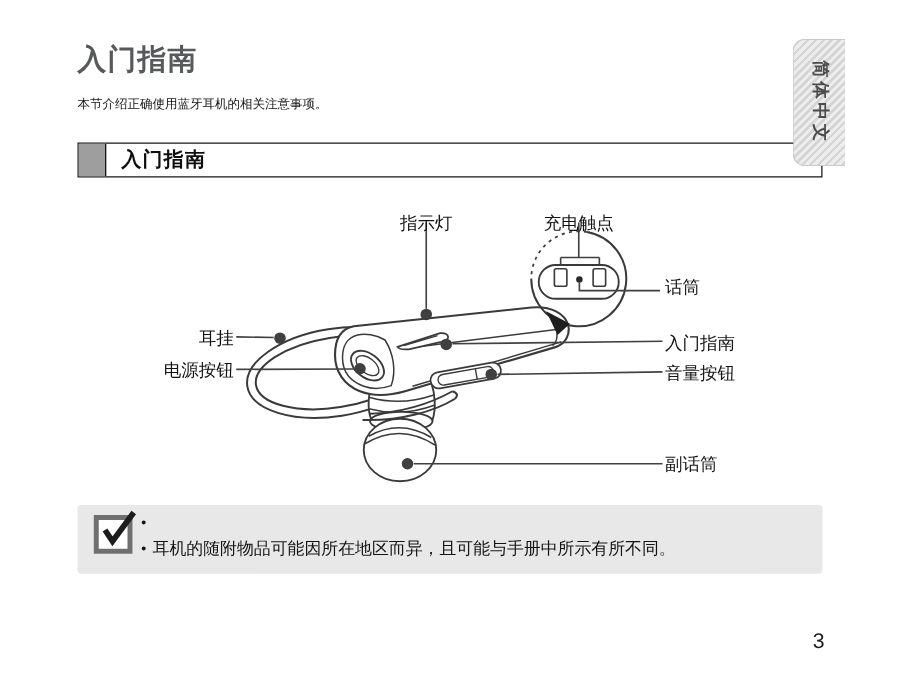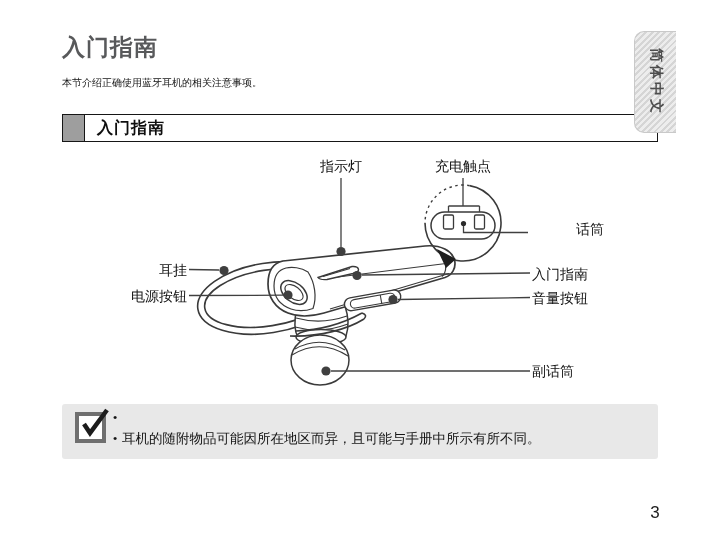--- a/index.html
+++ b/index.html
@@ -31,21 +31,21 @@
     background:repeating-linear-gradient(135deg,#ededed 0px,#ededed 2.5px,#d5d5d5 2.5px,#d5d5d5 4.5px);
     box-sizing:border-box;
   }
   #lang-tab .vtxt{
     position:absolute;left:50%;top:50%;transform:translate(-50%,-50%) rotate(90deg);
     white-space:nowrap;font-family:"Liberation Sans","DejaVu Sans",sans-serif;
     font-size:14px;font-weight:bold;color:#4d4d4d;letter-spacing:3px;
   }
   
   .dlabel{font-size:14px;color:#111;white-space:nowrap;}
-  .dlabel.center{transform:translateX(-50%);}
+  .dlabel.center{transform:translateX(-50%);margin-top:12px;}
   .dlabel.rightalign{width:80px;text-align:right;}
   
   #note-box{
     left:62px;top:404px;width:596px;height:55px;background:#e8e8e8;border-radius:3px;
   }
   #note-check{
     left:75px;top:412px;width:23px;height:23px;background:#fff;
     border:4px solid #6f6f6f;box-sizing:content-box;
   }
   #note-check svg{position:absolute;left:-2px;top:-8px;overflow:visible;}
@@ -150,21 +150,21 @@
       <circle cx="224" cy="270.5" r="4.6"></circle>
       <circle cx="288" cy="295" r="4.6"></circle>
       <circle cx="357" cy="275.5" r="4.6"></circle>
       <circle cx="393" cy="299.5" r="4.6"></circle>
       <circle cx="326" cy="371" r="4.6"></circle>
     </g>
   </svg>
 
   <div class="abs dlabel center" style="left:341px;top:158px;">指示灯</div>
   <div class="abs dlabel center" style="left:463px;top:158px;">充电触点</div>
-  <div class="abs dlabel" style="left:532px;top:221px;margin-left:44px;">话筒</div>
+  <div class="abs dlabel" style="left:532px;top:221px;">话筒</div>
   <div class="abs dlabel rightalign" style="left:107px;top:262px;">耳挂</div>
   <div class="abs dlabel rightalign" style="left:107px;top:288px;">电源按钮</div>
   <div class="abs dlabel" style="left:532px;top:266px;">入门指南</div>
   <div class="abs dlabel" style="left:532px;top:290px;">音量按钮</div>
   <div class="abs dlabel" style="left:532px;top:363px;text-align:center;">副话筒</div>
 
   <div id="note-box" class="abs"></div>
   <div id="note-check" class="abs">
     <svg width="34" height="32" viewBox="0 0 34 32">
       <polyline points="7,16 13,25 30,2" fill="none" stroke="#1c1c1c" stroke-width="4.5"></polyline>

